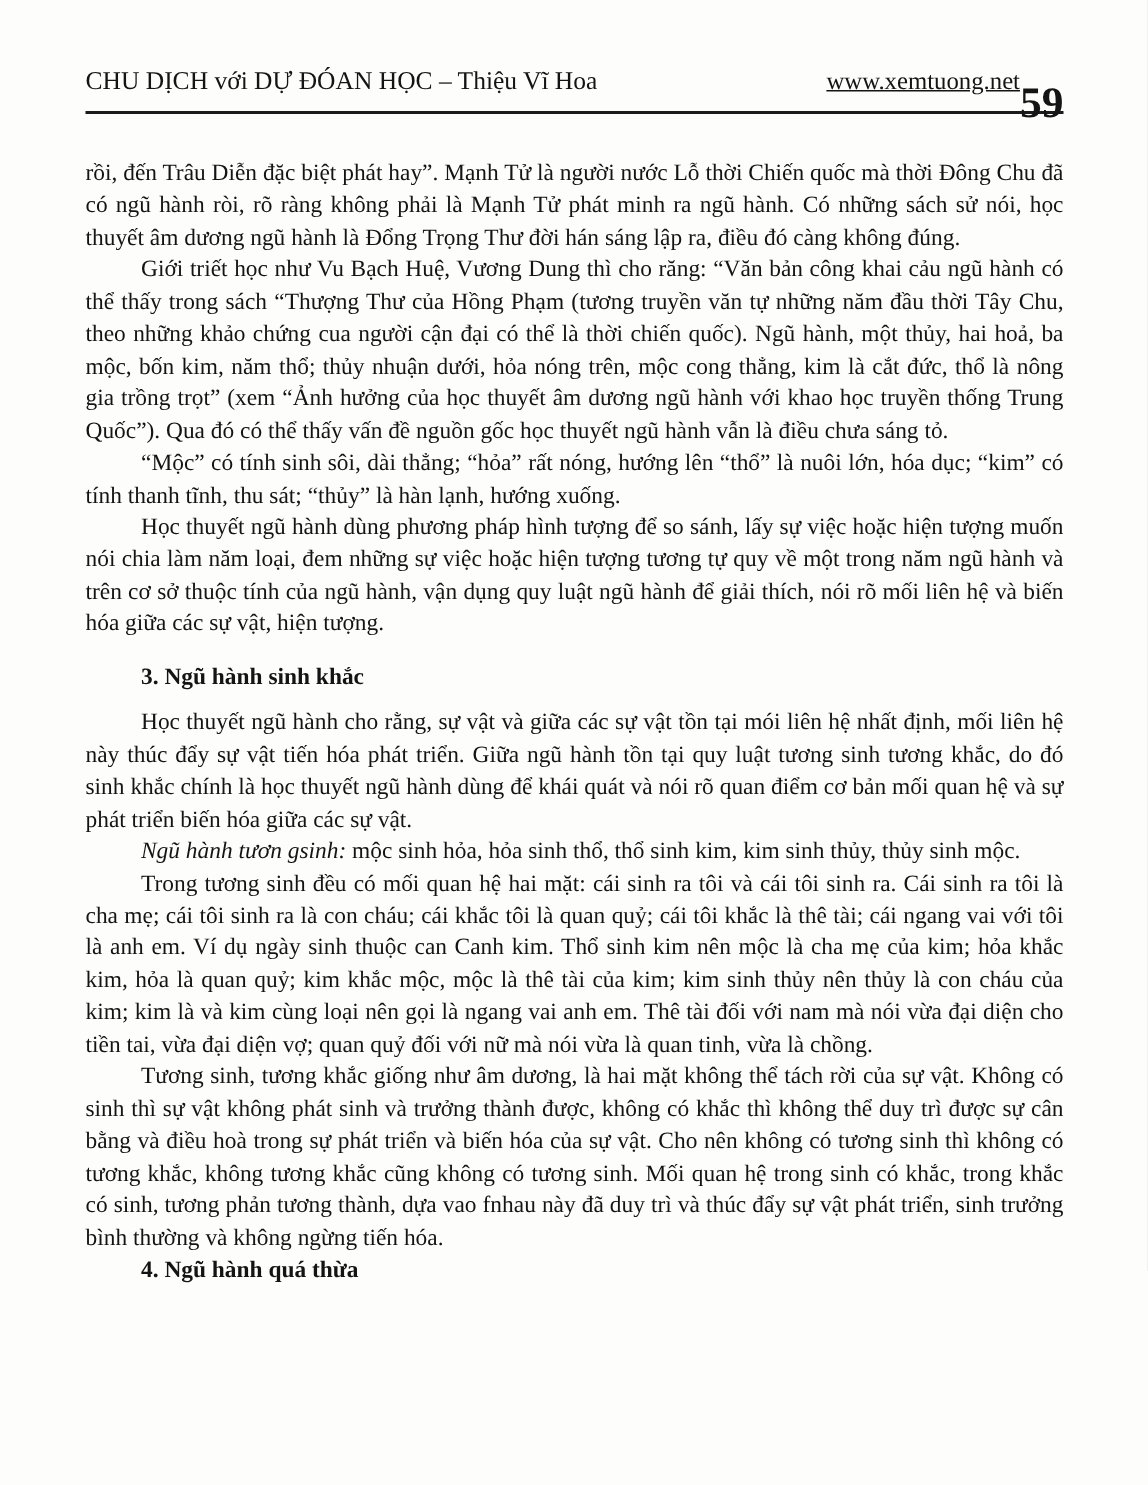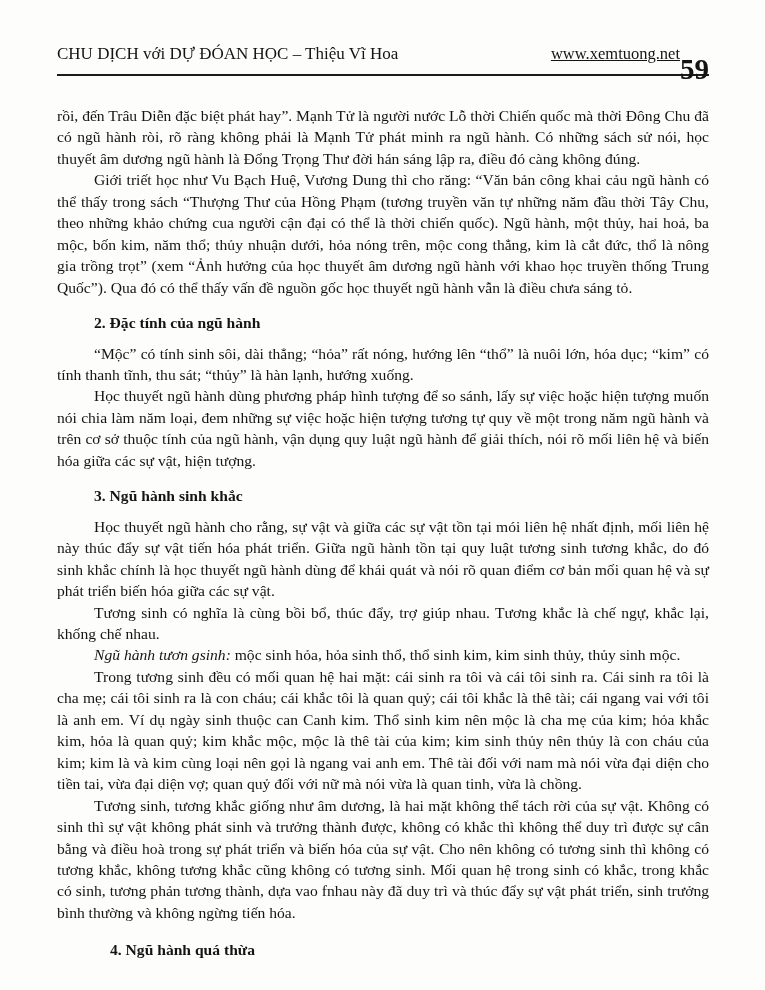--- a/index.html
+++ b/index.html
@@ -59,45 +59,43 @@
     text-indent: 0;
   }
   .content .heading {
     font-size: 15.6px;
     font-weight: bold;
     margin: 14px 0 9px 0;
     padding-left: 37px;
     text-align: left;
   }
   .content .heading.tight {
-    margin: 16px;
+    margin: 0;
   }
 </style>
 </head>
 <body>
 
 <div class="page">
 
   <div class="header">
     <span class="title">CHU DỊCH với DỰ ĐÓAN HỌC – Thiệu Vĩ Hoa</span>
     <span class="site">www.xemtuong.net</span>
     <span class="pagenum">59</span>
   </div>
 
   <div class="content">
     <p class="noindent">rồi, đến Trâu Diễn đặc biệt phát hay”. Mạnh Tử là người nước Lỗ thời Chiến quốc mà thời Đông Chu đã có ngũ hành ròi, rõ ràng không phải là Mạnh Tử phát minh ra ngũ hành. Có những sách sử nói, học thuyết âm dương ngũ hành là Đổng Trọng Thư đời hán sáng lập ra, điều đó càng không đúng.</p>
     <p>Giới triết học như Vu Bạch Huệ, Vương Dung thì cho răng:  “Văn bản công khai cảu ngũ hành có thể thấy trong sách “Thượng Thư của Hồng Phạm (tương truyền văn tự những năm đầu thời Tây Chu, theo những khảo chứng cua người cận đại có thể là thời chiến quốc). Ngũ hành, một thủy, hai hoả, ba mộc, bốn kim, năm thổ; thủy nhuận dưới, hỏa nóng trên, mộc cong thẳng, kim là cắt đức, thổ là nông gia trồng trọt” (xem “Ảnh hưởng của học thuyết âm dương ngũ hành với khao học truyền thống Trung Quốc”). Qua đó có thể thấy vấn đề nguồn gốc học thuyết ngũ hành vẫn là điều chưa sáng tỏ.</p>
 
-    <div class="heading">2. Đặc tính của ngũ hành</div>
     <p>“Mộc” có tính sinh sôi, dài thẳng; “hỏa” rất nóng, hướng lên “thổ” là nuôi lớn, hóa dục; “kim” có tính thanh tĩnh, thu sát; “thủy” là hàn lạnh, hướng xuống.</p>
     <p>Học thuyết ngũ hành dùng phương pháp hình tượng để so sánh, lấy sự việc hoặc hiện tượng muốn nói chia làm năm loại, đem những sự việc hoặc hiện tượng tương tự quy về một trong năm ngũ hành và trên cơ sở thuộc tính của ngũ hành, vận dụng quy luật ngũ hành để giải thích, nói rõ mối liên hệ và biến hóa giữa các sự vật, hiện tượng.</p>
 
     <div class="heading">3. Ngũ hành sinh khắc</div>
     <p>Học thuyết ngũ hành cho rằng, sự vật và giữa các sự vật tồn tại mói liên hệ nhất định, mối liên hệ này thúc đẩy sự vật tiến hóa phát triển. Giữa ngũ hành tồn tại quy luật tương sinh tương khắc, do đó sinh khắc chính là học thuyết ngũ hành dùng để khái quát và nói rõ quan điểm cơ bản mối quan hệ và sự phát triển biến hóa giữa các sự vật.</p>
-    <p>Tương sinh có nghĩa là cùng bồi bổ, thúc đẩy, trợ giúp nhau. Tương khắc là chế ngự, khắc lại, khống chế nhau.</p>
     <p><i>Ngũ hành tươn gsinh:</i> <span>mộc sinh hỏa, hỏa sinh thổ, thổ sinh kim, kim sinh thủy, thủy sinh mộc.</span></p>
     <p>Trong tương sinh đều có mối quan hệ hai mặt: cái sinh ra tôi và cái tôi sinh ra. Cái sinh ra tôi là cha mẹ; cái tôi sinh ra là con cháu; cái khắc tôi là quan quỷ; cái tôi khắc là thê tài; cái ngang vai với tôi là anh em. Ví dụ ngày sinh thuộc can Canh kim. Thổ sinh kim nên mộc là cha mẹ của kim; hỏa khắc kim, hỏa là quan quỷ; kim khắc mộc, mộc là thê tài của kim; kim sinh thủy nên thủy là con cháu của kim; kim là và kim cùng loại nên gọi là ngang vai anh em. Thê tài đối với nam mà nói vừa đại diện cho tiền tai, vừa đại diện vợ; quan quỷ đối với nữ mà nói vừa là quan tinh, vừa là chồng.</p>
     <p>Tương sinh, tương khắc giống như âm dương, là hai mặt không thể tách rời của sự vật. Không có sinh thì sự vật không phát sinh và trưởng thành được, không có khắc thì không thể duy trì được sự cân bằng và điều hoà trong sự phát triển và biến hóa của sự vật. Cho nên không có tương sinh thì không có tương khắc, không tương khắc cũng không có tương sinh. Mối quan hệ trong sinh có khắc, trong khắc có sinh, tương phản tương thành, dựa vao fnhau này đã duy trì và thúc đẩy sự vật phát triển, sinh trưởng bình thường và không ngừng tiến hóa.</p>
 
     <div class="heading tight">4. Ngũ hành quá thừa</div>
   </div>
 
 </div>
 
 </body></html>

